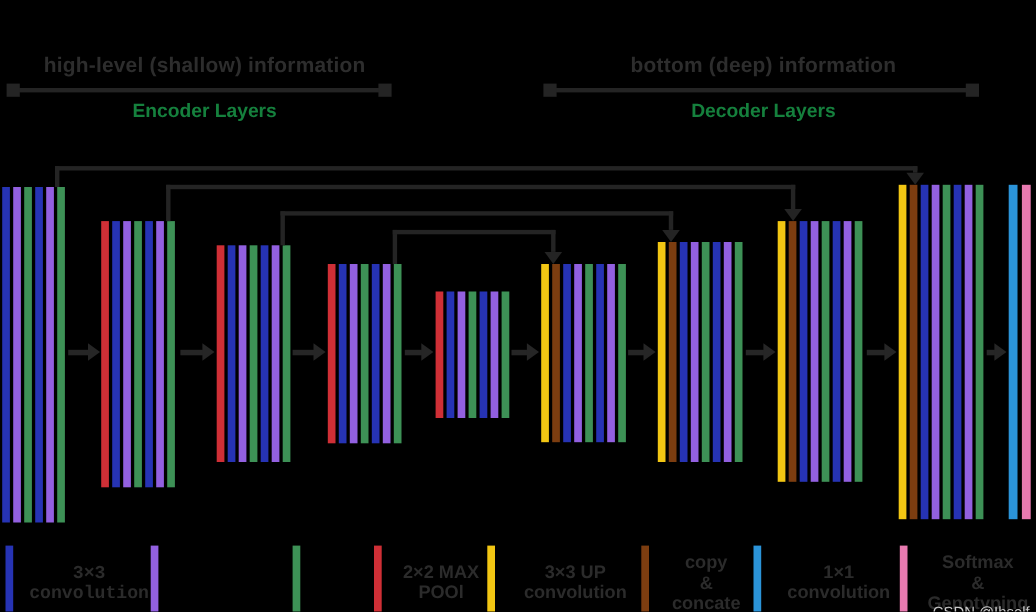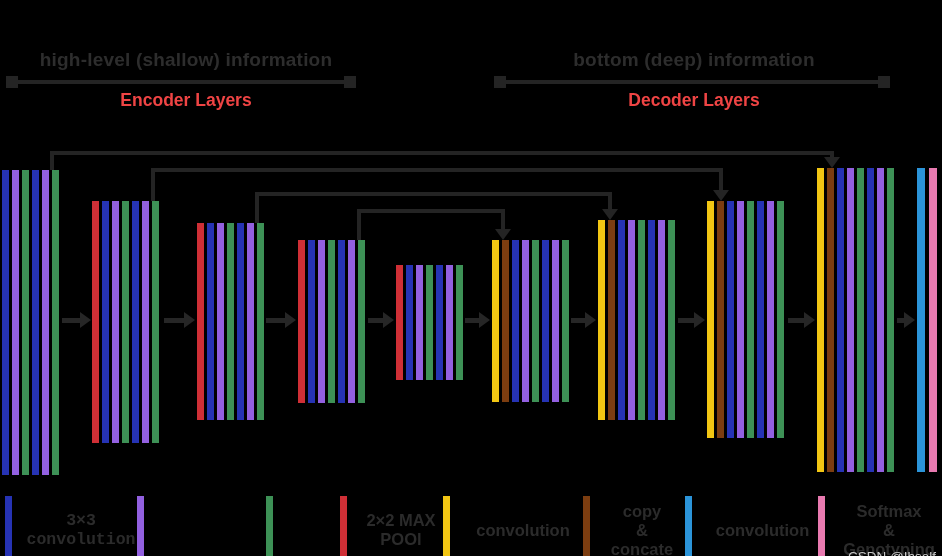--- a/index.html
+++ b/index.html
@@ -2,21 +2,21 @@
 <html><head>
 <meta charset="utf-8">
 <style>
   html,body{margin:0;padding:0;}
   body{
     width:942px;height:556px;background:#000;position:relative;overflow:hidden;
     font-family:"Liberation Sans",sans-serif;
   }
   .stage{position:absolute;left:0;top:0;width:942px;height:556px;margin-top:20px;}
   .hdr-title{position:absolute;font-weight:bold;font-size:19px;color:#2d2d2d;text-align:center;letter-spacing:.2px;white-space:nowrap;}
-  .hdr-sub{position:absolute;font-weight:bold;font-size:17.5px;color:#ef4444;text-align:center;white-space:nowrap;}
+  .hdr-sub{position:absolute;font-weight:bold;font-size:17.5px;color:#15803d;text-align:center;white-space:nowrap;}
   .scope-line{position:absolute;height:4px;background:#242424;}
   .scope-cap{position:absolute;width:12px;height:12px;background:#242424;}
   #enc-title{left:36px;top:29px;width:300px;}
   #enc-line{left:8px;top:60px;width:346px;}
   #enc-cap-l{left:6px;top:56px;}
   #enc-cap-r{left:344px;top:56px;}
   #enc-sub{left:36px;top:70px;width:300px;}
   #dec-title{left:544px;top:29px;width:300px;}
   #dec-line{left:496px;top:60px;width:392px;}
   #dec-cap-l{left:494px;top:56px;}
@@ -227,34 +227,36 @@
       <div class="legend-item" style="left: 340px;">
         <div class="legend-swatch" style="background: rgb(207, 47, 54);"></div>
         <div class="legend-label" style="width: 92px;">
           <div>2×2 MAX</div>
           <div>POOl</div>
         </div>
       </div>
       <div class="legend-item" style="left: 443px;">
         <div class="legend-swatch" style="background: rgb(242, 198, 19);"></div>
         <div class="legend-label" style="width: 130px;">
+          <div>3×3 UP</div>
           <div>convolution</div>
         </div>
       </div>
       <div class="legend-item" style="left: 583px;">
         <div class="legend-swatch" style="background: rgb(124, 61, 16);"></div>
         <div class="legend-label" style="width: 88px;">
           <div>copy</div>
           <div>&amp;</div>
           <div>concate</div>
         </div>
       </div>
       <div class="legend-item" style="left: 685px;">
         <div class="legend-swatch" style="background: rgb(43, 148, 217);"></div>
         <div class="legend-label" style="width: 125px;">
+          <div>1×1</div>
           <div>convolution</div>
         </div>
       </div>
       <div class="legend-item" style="left: 818px;">
         <div class="legend-swatch" style="background: rgb(232, 122, 176);"></div>
         <div class="legend-label" style="width: 112px;">
           <div>Softmax</div>
           <div>&amp;</div>
           <div>Genotyping</div>
         </div>

